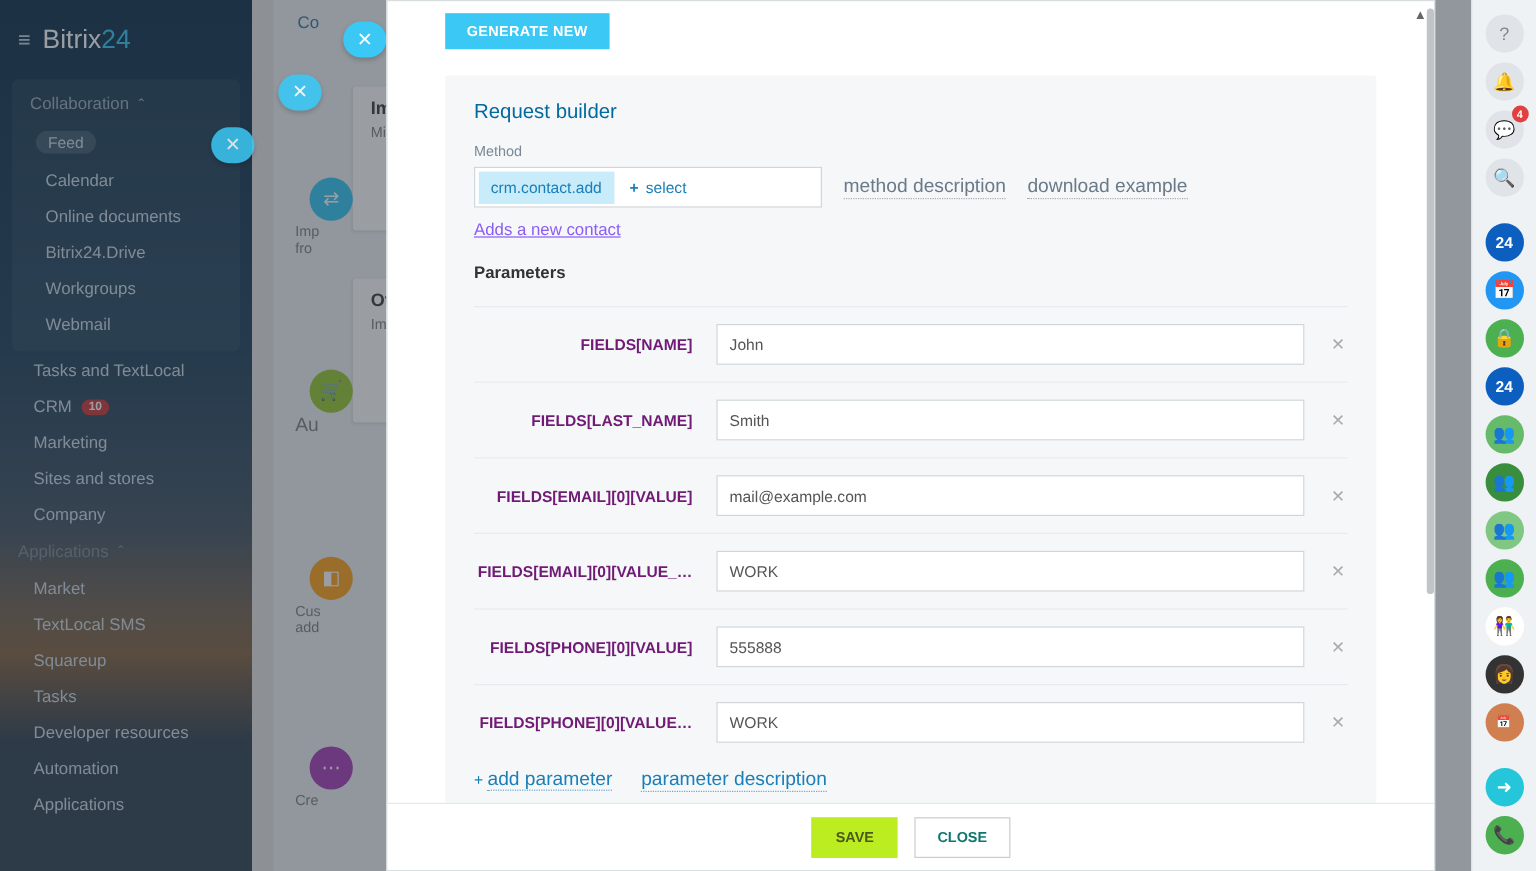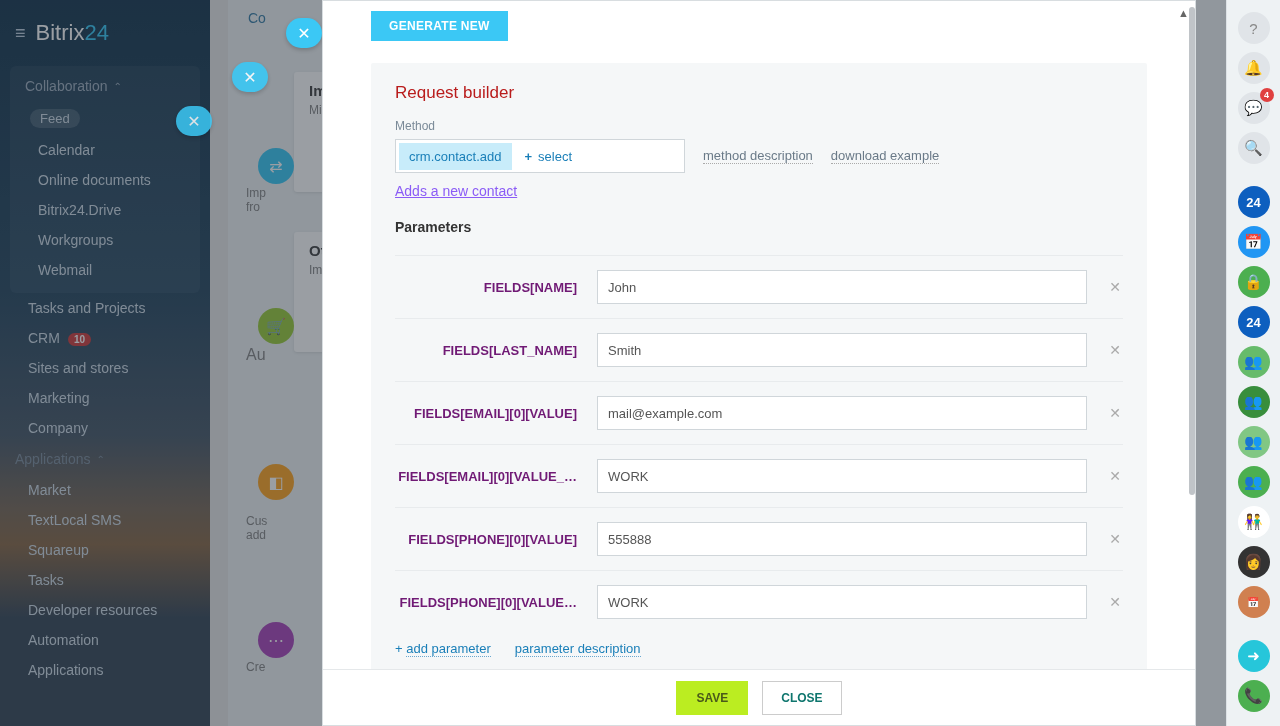--- a/index.html
+++ b/index.html
@@ -27,27 +27,27 @@
 .back-card .title { font-size: 15px; font-weight: bold; padding: 10px 15px 4px; }
 .back-card .sub { font-size: 12px; color: #888; padding: 0 15px 10px; }
 .icon-circle { width: 36px; height: 36px; border-radius: 50%; display: flex; align-items: center; justify-content: center; color: #fff; margin: 8px 12px; }
 
 
 .modal { position: absolute; left: 322px; top: 0; width: 874px; height: 726px; background: #fff; border: 1px solid #d8dde0; display: flex; flex-direction: column; }
 .modal .body { flex: 1; overflow: hidden; padding: 10px 48px 0; }
 .collapse-arrow { position: absolute; right: 6px; top: 6px; font-size: 11px; color: #666; }
 .btn-generate { background: #3bc8f5; color: #fff; font-size: 12px; font-weight: bold; padding: 8px 18px; border: none; cursor: pointer; letter-spacing: 0.3px; }
 .panel { background: #f5f7f8; border-radius: 2px; margin-top: 22px; padding: 20px 24px 24px; }
-.panel-title { font-size: 17px; color: #b91c1c; font-weight: 400; margin-bottom: 16px; }
+.panel-title { font-size: 17px; color: #0369a1; font-weight: 400; margin-bottom: 16px; }
 .label { font-size: 12px; color: #7a8a98; margin-bottom: 6px; }
 .method-row { display: flex; align-items: center; gap: 18px; margin-bottom: 10px; }
 .method-box { display: flex; border: 1px solid #d0d6da; background: #fff; height: 34px; width: 290px; align-items: center; }
 .method-name { background: #c8ecfa; color: #1a7fb8; font-size: 13px; padding: 6px 10px; margin: 3px; }
 .method-select { color: #1a7fb8; font-size: 13px; padding: 6px 10px; display: flex; align-items: center; gap: 6px; }
-.link-dotted { color: #6a7a88; font-size: 13px; border-bottom: 1px dotted #aaa; cursor: pointer; }
+.link-dotted { color: #6a7a88; font-size: 16px; border-bottom: 1px dotted #aaa; cursor: pointer; }
 .desc { font-size: 14px; color: #8b5cf6; margin-top: 8px; margin-bottom: 20px; text-decoration: underline; }
 .section-title { font-size: 14px; font-weight: bold; color: #333; margin-bottom: 8px; padding-bottom: 12px; }
 .param-row { display: flex; align-items: center; gap: 20px; padding: 14px 0; border-top: 1px solid #e8ebed; }
 .param-label { width: 182px; font-size: 13px; font-weight: bold; color: #701a75; white-space: nowrap; overflow: hidden; text-overflow: ellipsis; text-align: right; }
 .param-input { flex: 1; height: 34px; border: 1px solid #d0d6da; padding: 0 10px; font-size: 13px; color: #555; background: #fff; }
 .param-remove { color: #aaa; font-size: 14px; cursor: pointer; width: 16px; text-align: center; }
 .add-links { display: flex; gap: 24px; font-size: 13px; margin-top: 8px; }
 .add-links .plus { color: #1a7fb8; }
 .modal-footer { height: 56px; border-top: 1px solid #e5e8ea; display: flex; align-items: center; justify-content: center; gap: 14px; background: #fff; }
 .btn-save { background: #bbed21; color: #4a5a1a; font-size: 12px; font-weight: bold; padding: 10px 20px; border: none; cursor: pointer; }
@@ -90,27 +90,27 @@
     </div>
     <div class="nav-item">
         <span class="pill">Feed</span>
       </div>
     <div class="nav-item">Calendar</div>
     <div class="nav-item">Online documents</div>
     <div class="nav-item">Bitrix24.Drive</div>
     <div class="nav-item">Workgroups</div>
     <div class="nav-item">Webmail</div>
   </div>
-  <div class="nav-item">Tasks and Projects</div>
+  <div class="nav-item">Tasks and TextLocal</div>
   <div class="nav-item">
     <span>CRM</span>
     <span class="nav-badge">10</span>
   </div>
+  <div class="nav-item">Marketing</div>
   <div class="nav-item">Sites and stores</div>
-  <div class="nav-item">Marketing</div>
   <div class="nav-item">Company</div>
   <div class="nav-section" style="color:#8090a0;">
     <span>Applications</span>
       <span class="arrow-up">⌃</span>
   </div>
   <div class="nav-item">Market</div>
   <div class="nav-item">TextLocal SMS</div>
   <div class="nav-item">Squareup</div>
   <div class="nav-item">Tasks</div>
   <div class="nav-item">Developer resources</div>
@@ -130,21 +130,21 @@
 fro</div>
 
 <div class="back-card" style="left:294px; top:232px; width:200px; height:120px;">
   <div class="title">Ot</div>
   <div class="sub">Imp</div>
 </div>
 <div class="icon-circle" style="position:absolute; left:246px; top:300px; background:#9ccc3c;">🛒</div>
 <div style="position:absolute; left:246px; top:346px; font-size:16px; color:#888;">Au</div>
 
 <div class="icon-circle" style="position:absolute; left:246px; top:456px; background:#ffa726;">◧</div>
-<div style="position:absolute; left:246px; top:514px; font-size:12px; color:#888; white-space:pre;">Cus
+<div style="position:absolute; left:246px; top:502px; font-size:12px; color:#888; white-space:pre;">Cus
 add</div>
 
 <div class="icon-circle" style="position:absolute; left:246px; top:614px; background:#ab47bc;">⋯</div>
 <div style="position:absolute; left:246px; top:660px; font-size:12px; color:#888;">Cre</div>
 
 <div class="overlay"></div>
 
 <div class="back-close-blue" style="left:286px; top:18px;">✕</div>
 <div class="back-close-blue" style="left:176px; top:106px; opacity:0.85;">✕</div>
 <div class="back-close-blue" style="left:232px; top:62px; opacity:0.9;">✕</div>

